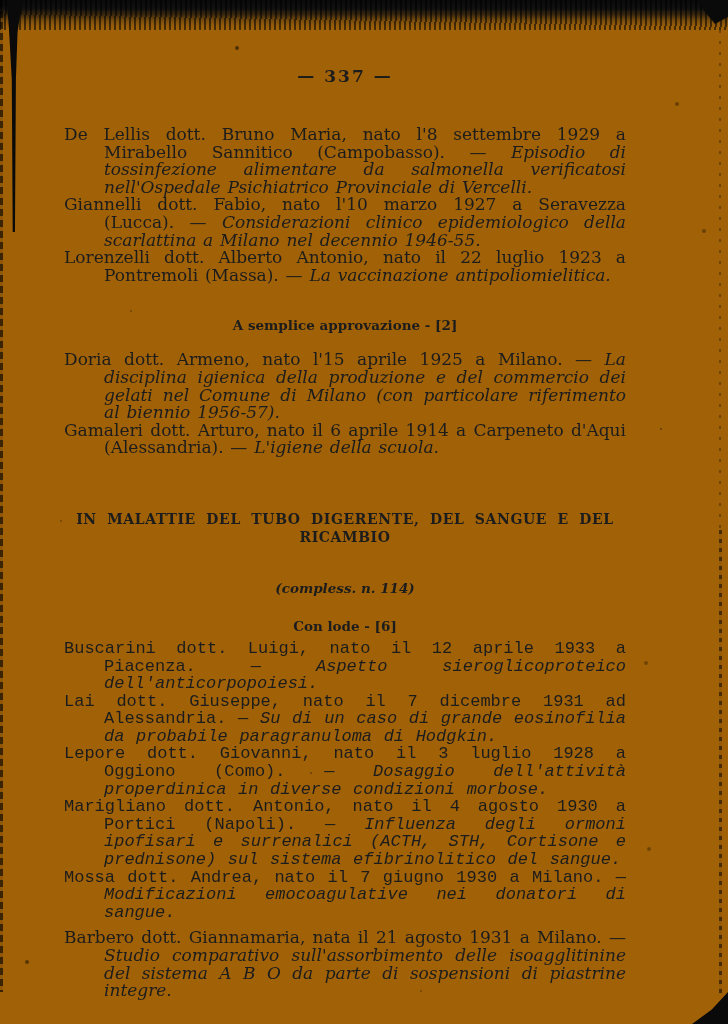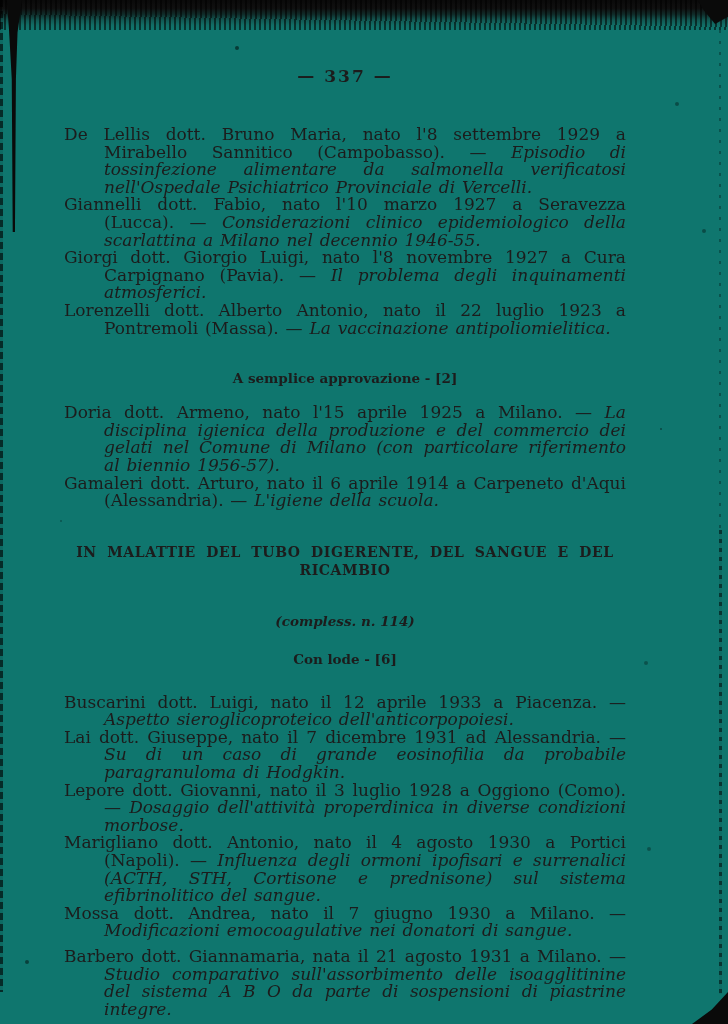--- a/index.html
+++ b/index.html
@@ -2,21 +2,21 @@
 <html><head>
 <meta charset="utf-8">
 <style>
   html, body {
     margin: 0; padding: 0;
     background: #d9d9d6;
   }
   .page {
     position: relative;
     width: 728px; height: 1024px;
-    background: #0f766e;
+    background: #a16207;
     overflow: hidden;
     font-family: "DejaVu Serif", "Liberation Serif", serif;
     color: #1c1c1c;
   }
 
   
   .scan-top-band {
     position: absolute; top: 0; left: 0; width: 728px; height: 30px;
     background:
       repeating-linear-gradient(92deg, rgba(0,0,0,.55) 0 2px, transparent 2px 5px),
@@ -90,24 +90,24 @@
     font-size: 13.5px; font-weight: bold; line-height: 18px;
   }
   .heading-main {
     font-size: 14px; letter-spacing: .6px; word-spacing: 5px;
   }
   .heading-compless { font-style: italic; }
 
   .mt-list1    { margin-top: 40px; }
   .mt-h-sempl  { margin-top: 32px; }
   .mt-list2    { margin-top: 17px; }
-  .mt-h-malat  { margin-top: 33px; }
+  .mt-h-malat  { margin-top: 53px; }
   .mt-h-compl  { margin-top: 33px; }
   .mt-h-lode   { margin-top: 20px; }
-  .mt-list3    { margin-top: 26px; }
+  .mt-list3    { margin-top: 5px; font-family: Liberation Mono, monospace; }
   .mt-h-pieni  { margin-top: 17px; }
   .mt-list4    { margin-top: 8px; }
 </style>
 </head>
 <body>
 
 <div class="page">
 
   <div class="scan-top-band"></div>
   <div class="scan-left-blob"></div>
@@ -123,24 +123,20 @@
     <p class="pageno">— 337 —</p>
 
     <div class="entries mt-list1">
       <p class="entry">
         <span>De Lellis dott. Bruno Maria, nato l'8 settembre 1929 a Mirabello Sannitico (Campobasso). —</span>
         <span class="t">Episodio di tossinfezione alimentare da salmonella verificatosi nell'Ospedale Psichiatrico Provinciale di Vercelli.</span>
       </p>
       <p class="entry">
         <span>Giannelli dott. Fabio, nato l'10 marzo 1927 a Seravezza (Lucca). —</span>
         <span class="t">Considerazioni clinico epidemiologico della scarlattina a Milano nel decennio 1946-55.</span>
-      </p>
-      <p class="entry">
-        <span>Giorgi dott. Giorgio Luigi, nato l'8 novembre 1927 a Cura Carpignano (Pavia). —</span>
-        <span class="t">Il problema degli inquinamenti atmosferici.</span>
       </p>
       <p class="entry">
         <span>Lorenzelli dott. Alberto Antonio, nato il 22 luglio 1923 a Pontremoli (Massa). —</span>
         <span class="t">La vaccinazione antipoliomielitica.</span>
       </p>
     </div>
 
     <h2 class="heading mt-h-sempl">A semplice approvazione - [2]</h2>
 
     <div class="entries mt-list2">

